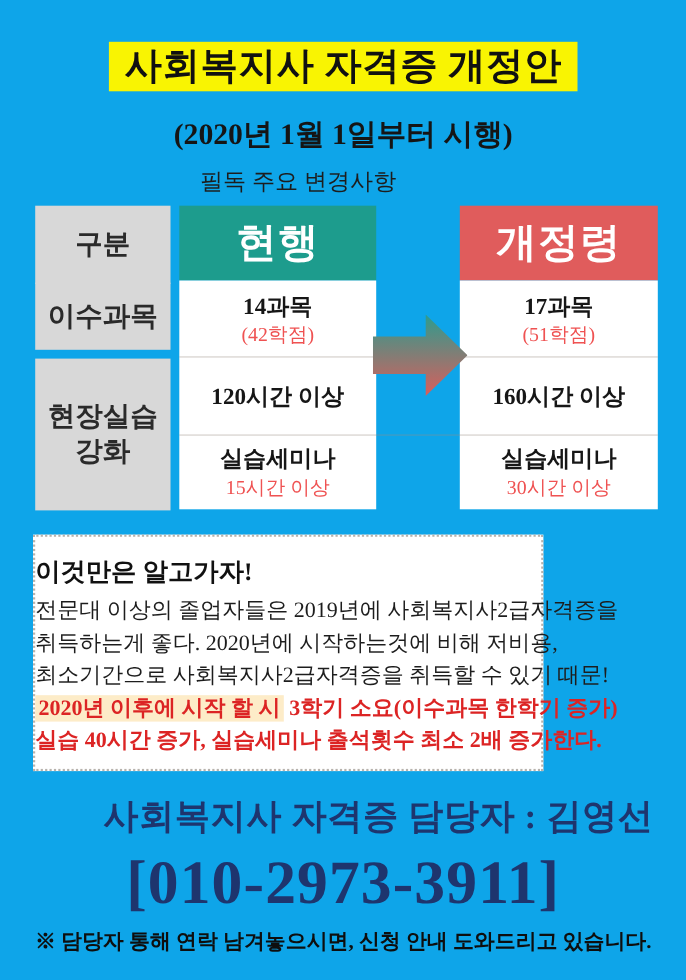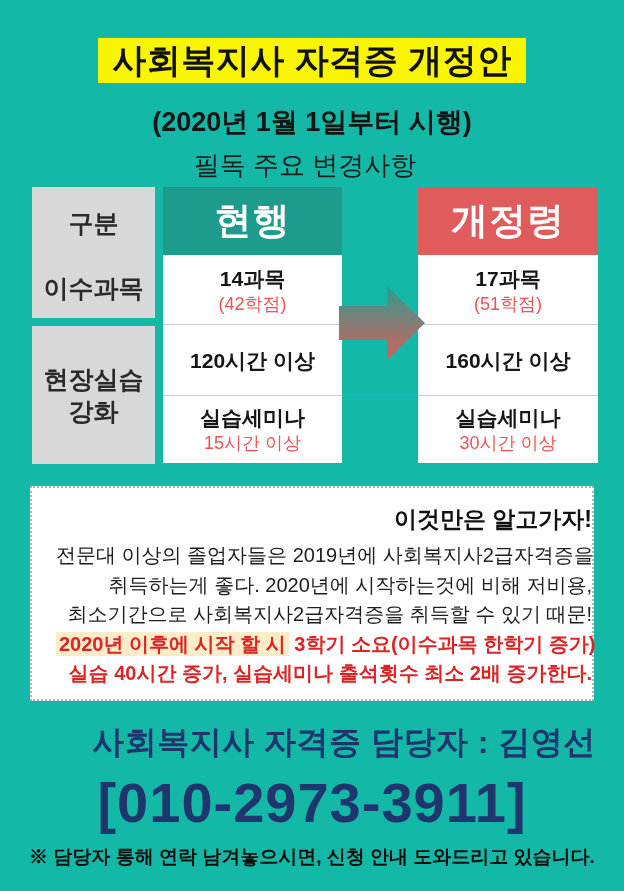--- a/index.html
+++ b/index.html
@@ -1,36 +1,36 @@
 <!DOCTYPE html>
 <html><head>
 <meta charset="utf-8">
 <style>
   html,body{margin:0;padding:0;}
   .poster{
     position:relative;
     width:624px;height:891px;
-    background:#14b8a6;
-    font-family:Liberation Sans, sans-serif;
+    background:#0ea5e9;
+    font-family:Liberation Serif, serif;
     overflow:hidden;
   }
   
   .title-row{position:absolute;top:38px;left:0;width:624px;text-align:center;}
   .title-hl{
     display:inline-block;background:#f9f402;color:#111;
     font-size:34px;font-weight:800;line-height:45px;
     padding:0 14px;letter-spacing:.5px;white-space:nowrap;
   }
   .subtitle{
     position:absolute;top:100px;left:0;width:624px;text-align:center;
     font-size:27px;font-weight:700;color:#151515;line-height:44px;white-space:nowrap;
   }
   .notice{
     position:absolute;top:148px;left:0;width:542px;text-align:center;
-    font-size:26px;font-weight:500;color:#1d1d1d;line-height:34px;white-space:nowrap;margin-left:34px;
+    font-size:21px;font-weight:500;color:#1d1d1d;line-height:34px;white-space:nowrap;
   }
   
   .side-box{
     position:absolute;left:32px;width:123px;background:#d8d8d8;
     display:flex;align-items:center;justify-content:center;flex-direction:column;
     font-size:25px;font-weight:700;color:#2a2a2a;text-align:center;line-height:32px;
     z-index:1;
   }
   .side-1{top:187px;height:71px;}
   .side-2{top:257px;height:61px;}
@@ -52,23 +52,23 @@
   .cell-main{font-size:21px;font-weight:600;color:#161616;line-height:27px;white-space:nowrap;}
   .cell-sub{font-size:18px;font-weight:500;color:#ef5252;line-height:24px;white-space:nowrap;}
   .sep-line{
     position:absolute;left:163px;width:435px;height:1px;
     background:rgba(150,140,130,.45);z-index:2;
   }
   .sep-a{top:324px;} .sep-b{top:395px;}
   .arrow-wrap{position:absolute;left:339px;top:286px;width:86px;height:74px;z-index:3;}
   
   .info-box{
-    position:absolute;left:30px;top:486px;width:564px;height:215px;
+    position:absolute;left:30px;top:486px;width:464px;height:215px;
     box-sizing:border-box;background:#fff;border:2px dotted #b7b2ac;
-    text-align:right;z-index:1;padding-left:24px;
+    text-align:left;z-index:1;
   }
   .info-heading{margin-top:15px;font-size:23px;font-weight:800;color:#111;line-height:33px;white-space:nowrap;}
   .info-lines{margin-top:5px;}
   .info-line{font-size:20px;line-height:29.5px;color:#1d1d1d;font-weight:500;white-space:nowrap;}
   .info-line.warn{color:#dc2424;font-weight:700;}
   .hl-cream{background:#fdecc8;padding:1px 3px;}
   
   .manager-line{
     position:absolute;top:718px;left:0;width:624px;text-align:center;
     color:#1e356e;font-size:32px;font-weight:800;line-height:48px;letter-spacing:.5px;white-space:nowrap;padding-left:32px;

